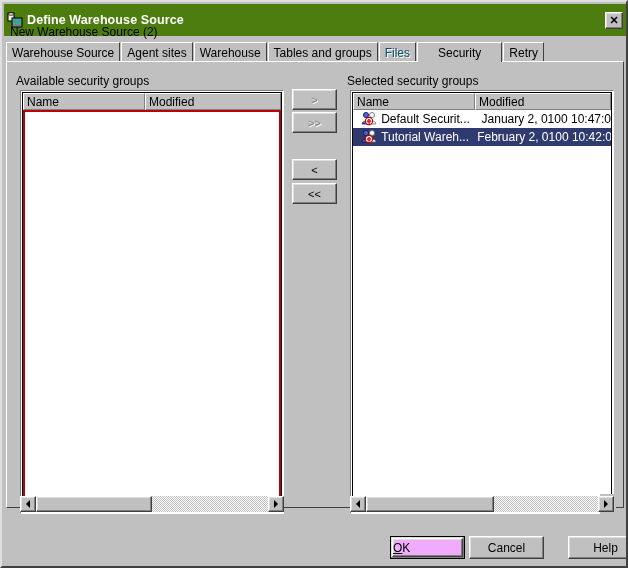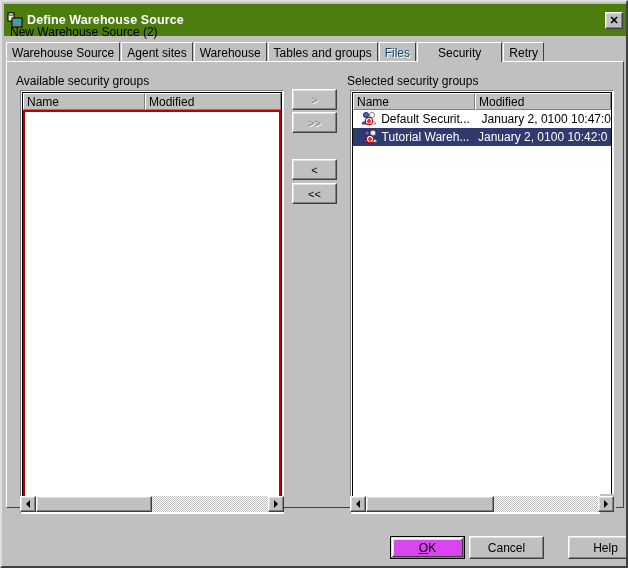--- a/index.html
+++ b/index.html
@@ -324,30 +324,29 @@
     font-size: 12px;
     cursor: default;
     color: #000000;
   }
   .btn.default-outline {
     border: 1px solid #000000;
   }
   .btn.default-outline .btn-inner {
     position: absolute;
     left: 1px; top: 1px; right: 1px; bottom: 1px;
-    background: #d946ef;
-    border-top: 1px solid #ffffff;
-    border-left: 1px solid #ffffff;
-    border-right: 1px solid #404040;
-    border-bottom: 1px solid #404040;
-    box-shadow: inset -1px -1px 0 #808080, inset 1px 1px 0 #dfdfdf;
-    box-sizing: border-box;
-    display: flex;
-    align-items: center;
-    justify-content: center;
+    background: #f0abfc;
+    border-top: 1px solid #ffffff;
+    border-left: 1px solid #ffffff;
+    border-right: 1px solid #404040;
+    border-bottom: 1px solid #404040;
+    box-shadow: inset -1px -1px 0 #808080, inset 1px 1px 0 #dfdfdf;
+    box-sizing: border-box;
+    display: flex;
+    align-items: center;
   }
   .accel { text-decoration: underline; }
 </style>
 </head>
 <body>
 
 <div class="dialog">
 
   <div class="titlebar">
     <span class="title-icon">
@@ -459,21 +458,21 @@
                 <circle cx="5" cy="4" r="2.6" fill="#4b5fd0" stroke="#101060" stroke-width="0.8"></circle>
                 <path d="M1.2 13 C1.2 9.2 8.8 9.2 8.8 13 Z" fill="#4b5fd0" stroke="#101060" stroke-width="0.8"></path>
                 <circle cx="11" cy="4" r="2.6" fill="#f4f4f4" stroke="#707070" stroke-width="0.8"></circle>
                 <path d="M7.2 13 C7.2 9.2 14.8 9.2 14.8 13 Z" fill="#f4f4f4" stroke="#707070" stroke-width="0.8"></path>
                 <circle cx="8" cy="10" r="3.6" fill="#ffffff" stroke="#c00000" stroke-width="1.1"></circle>
                 <path d="M8 12.6 L6 10.2 L8 8 L10 10.2 Z" fill="#e03030" stroke="#a00000" stroke-width="0.6"></path>
               </svg>
             </span>
             <span>Tutorial Wareh...</span>
           </span>
-          <span class="cell-mod" style="flex:1 1 auto;">January 2, 0100 10:42:0</span>
+          <span class="cell-mod" style="flex:1 1 auto;">February 2, 0100 10:42:0</span>
         </div>
 
       </div>
     </div>
   </div>
 
   <div class="vscroll-strip" style="left:598px; top:492px; height:20px;"></div>
 
   <div class="hscroll" style="left:348px; top:494px; width:264px;">
     <div class="sb-btn">

